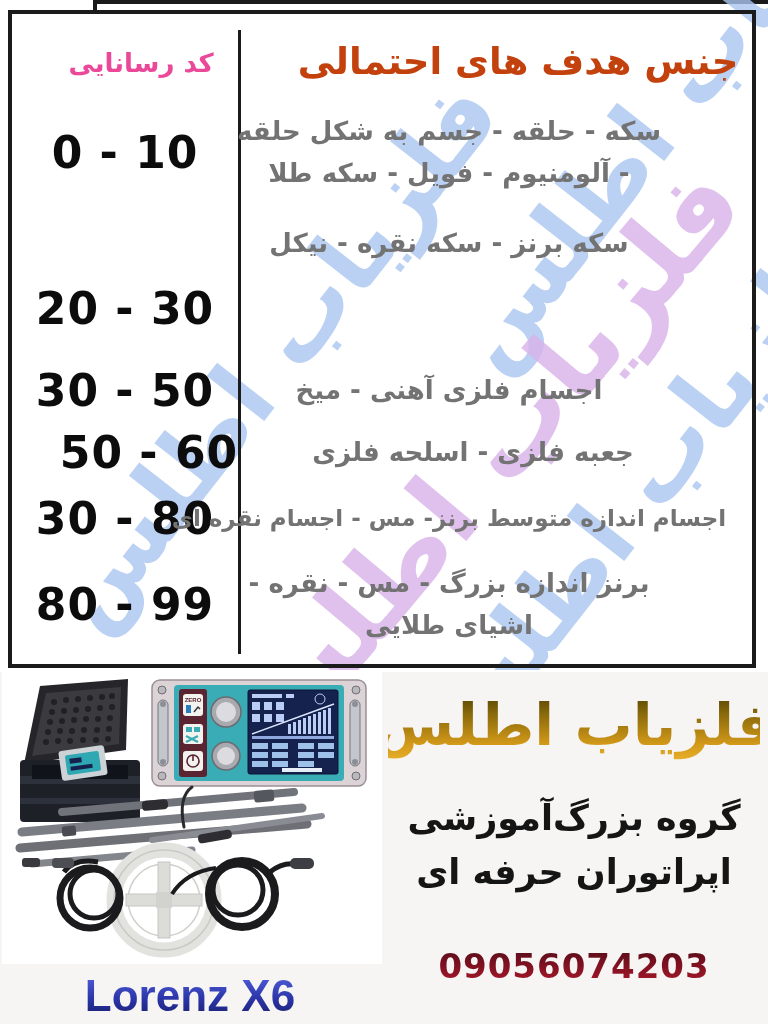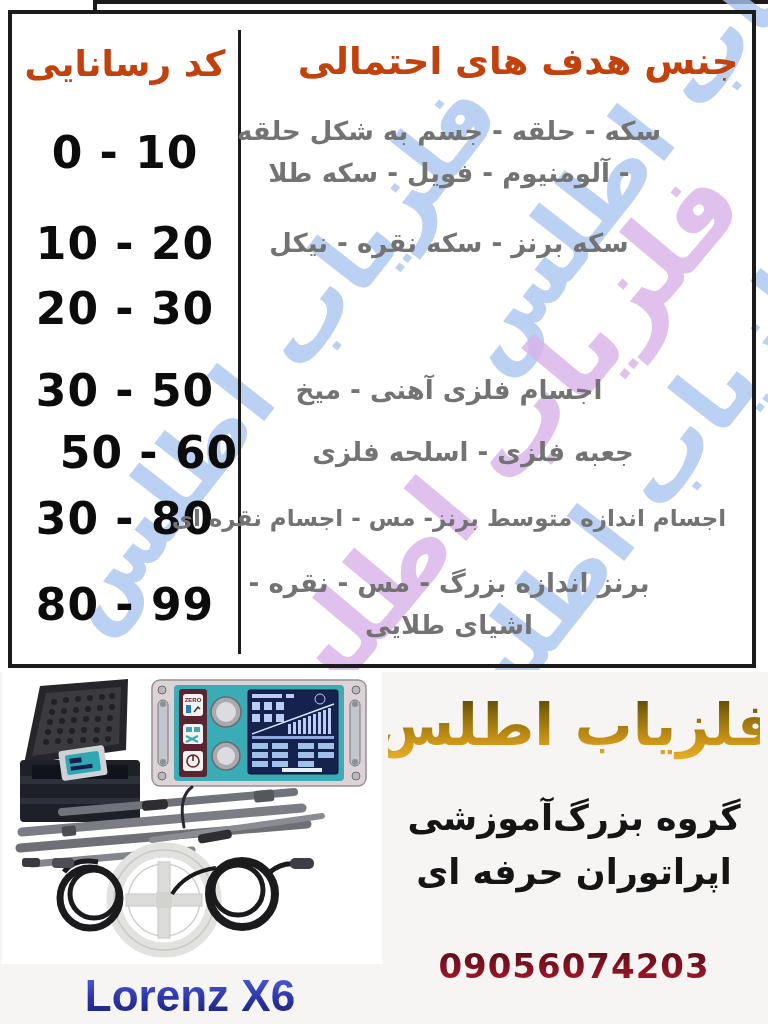--- a/index.html
+++ b/index.html
@@ -34,23 +34,23 @@
   .wm4{left:470px; top:300px; transform:rotate(-52deg);}
   .wm3{left:240px; top:690px; transform:rotate(-50deg);}
 
   .tbl-content{position:absolute; left:0; top:0; width:768px; height:670px; z-index:4;}
   .hdr-materials{
     position:absolute; left:268px; top:30px; width:500px; height:62px;
     display:flex; align-items:center; justify-content:center;
     direction:rtl; font-weight:bold; font-size:37px; color:#c2410c; white-space:nowrap;
   }
   .hdr-code{
-    position:absolute; left:14px; top:36px; width:222px; height:54px;
+    position:absolute; left:30px; top:36px; width:222px; height:54px;
     display:flex; align-items:center; justify-content:center;
-    direction:rtl; font-weight:bold; font-size:36px; color:#c2410c; white-space:nowrap;
+    direction:rtl; font-weight:bold; font-size:26px; color:#ec4899; white-space:nowrap;
   }
   .trow{position:absolute; left:12px; width:644px;}
   .code-cell{
     position:absolute; left:0; top:0; bottom:0; width:226px;
     display:flex; align-items:center; justify-content:center;
     direction:ltr; font-weight:800; font-size:44px; color:#0c0c0c; letter-spacing:1px;
     font-family:"DejaVu Sans", sans-serif;
   }
   .mat-cell{
     position:absolute; left:232px; right:2px; top:0; bottom:0;
@@ -117,21 +117,20 @@
     <div class="hdr-code">کد رسانایی</div>
     <div id="rows">
         <div class="trow" style="top: 100px; height: 104px;">
           <div class="code-cell">0 - 10</div>
           <div class="mat-cell">
             <div>سکه - حلقه - جسم به شکل حلقه</div>
             <div>- آلومنیوم - فویل - سکه طلا</div>
           </div>
         </div>
         <div class="trow" style="top: 215px; height: 56px;">
-          <div class="code-cell">10 - 20</div>
           <div class="mat-cell">
             <div>سکه برنز - سکه نقره - نیکل</div>
           </div>
         </div>
         <div class="trow" style="top: 280px; height: 56px;">
           <div class="code-cell">20 - 30</div>
         </div>
         <div class="trow" style="top: 362px; height: 56px;">
           <div class="code-cell">30 - 50</div>
           <div class="mat-cell">

